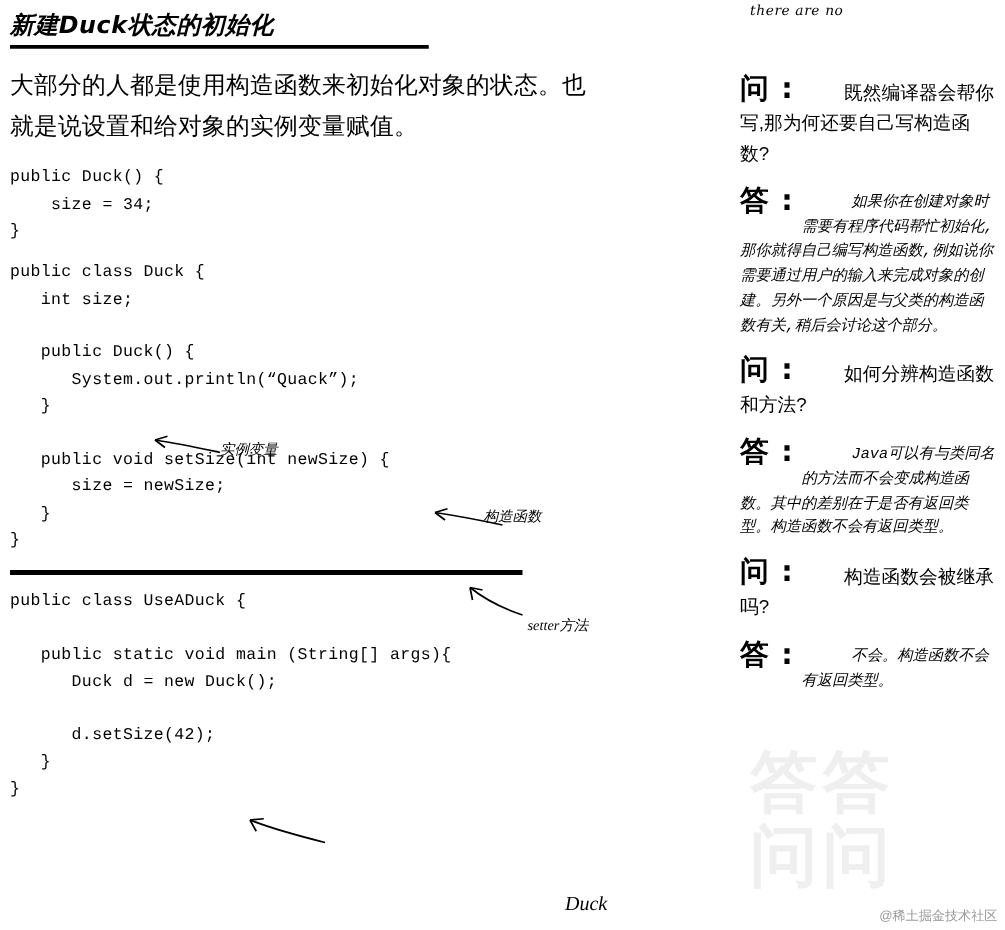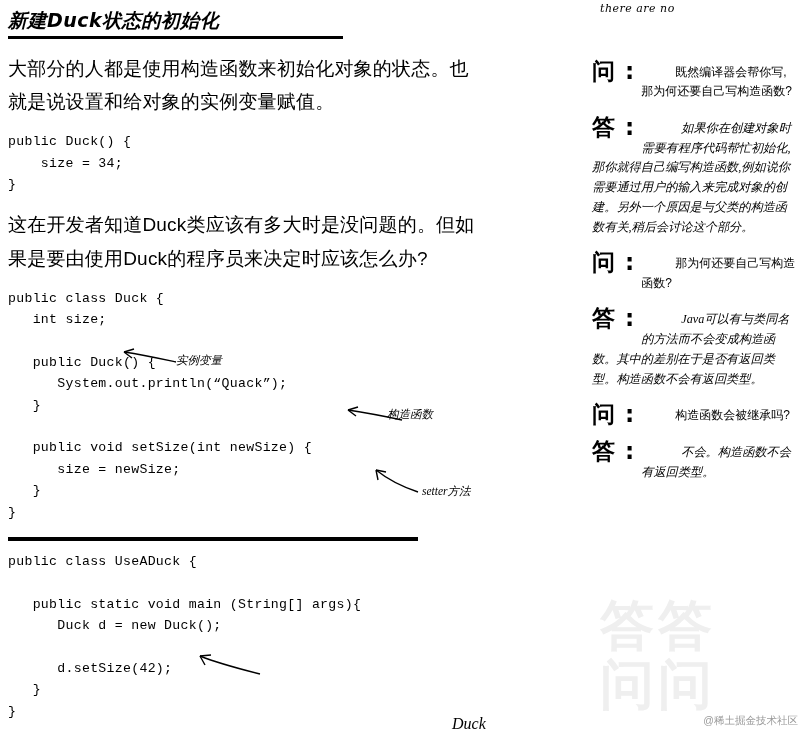--- a/index.html
+++ b/index.html
@@ -115,36 +115,36 @@
     font-family: "DejaVu Sans", sans-serif;
     font-weight: bold;
     font-size: 23px;
     float: left;
     line-height: 1.05;
     margin-right: 6px;
     letter-spacing: 1px;
   }
   .qa-text {
     font-family: "Liberation Sans", sans-serif;
-    font-size: 12px;
+    font-size: 15px;
     line-height: 1.62;
     padding-top: 4px;
     text-indent: 34px;
   }
   .qa-text.ans {
-    font-family: Liberation Serif, serif;
+    font-family: Liberation Mono, monospace;
     font-style: italic;
     font-size: 12.2px;
     line-height: 1.62;
     text-indent: 40px;
   }
   .watermark {
     position: absolute;
     right: 6px;
-    bottom: 16px;
+    bottom: 4px;
     font-family: "Liberation Sans", sans-serif;
     font-size: 10.5px;
     color: #9a9a9a;
   }
   .ghost {
     position: absolute;
     left: 600px;
     top: 596px;
     width: 200px;
     height: 148px;
@@ -168,21 +168,20 @@
   <div class="left-col">
 
     <div class="heading">新建Duck状态的初始化</div>
 
     <div class="para">大部分的人都是使用构造函数来初始化对象的状态。也就是说设置和给对象的实例变量赋值。</div>
 
     <pre class="code">public Duck() {
     size = 34;
 }</pre>
 
-    <div class="para">这在开发者知道Duck类应该有多大时是没问题的。但如果是要由使用Duck的程序员来决定时应该怎么办?</div>
 
 
     <pre class="code">public class Duck {
    int size;
 
    public Duck() {
       System.out.println(“Quack”);
    }
 
    public void setSize(int newSize) {
@@ -211,21 +210,21 @@
   <svg class="arrow" style="left:342px; top:404px;" width="62" height="22" viewBox="0 0 62 22">
     <path d="M60 16 C46 13, 26 9, 6 6" stroke="#000" stroke-width="1.4" fill="none"></path>
     <path d="M6 6 L16 3 M6 6 L14 12" stroke="#000" stroke-width="1.4" fill="none"></path>
   </svg>
   <div class="hand" style="left:387px; top:406px;">构造函数</div>
 
   <svg class="arrow" style="left:372px; top:466px;" width="50" height="30" viewBox="0 0 50 30">
     <path d="M4 4 C14 12, 28 20, 46 26" stroke="#000" stroke-width="1.4" fill="none"></path>
     <path d="M4 4 L14 6 M4 4 L6 14" stroke="#000" stroke-width="1.4" fill="none"></path>
   </svg>
-  <div class="hand" style="left:422px; top:483px;">setter方法</div>
+  <div class="hand" style="left:422px; top:493px;">setter方法</div>
 
   <svg class="arrow" style="left:194px; top:652px;" width="68" height="26" viewBox="0 0 68 26">
     <path d="M66 22 C50 18, 26 12, 6 4" stroke="#000" stroke-width="1.4" fill="none"></path>
     <path d="M6 4 L17 3 M6 4 L11 13" stroke="#000" stroke-width="1.4" fill="none"></path>
   </svg>
   <div class="hand" style="left:452px; top:712px; font-size:16px;">Duck</div>
 
   <div class="ghost">答答<br>问问</div>
 
   <div class="right-col">
@@ -239,21 +238,21 @@
         <div class="qa-text">既然编译器会帮你写,那为何还要自己写构造函数?</div>
       </div>
 
       <div class="qa-block">
         <span class="qa-mark">答 :</span>
         <div class="qa-text ans">如果你在创建对象时需要有程序代码帮忙初始化,那你就得自己编写构造函数,例如说你需要通过用户的输入来完成对象的创建。另外一个原因是与父类的构造函数有关,稍后会讨论这个部分。</div>
       </div>
 
       <div class="qa-block">
         <span class="qa-mark">问 :</span>
-        <div class="qa-text">那为何还要自己写构造函数?</div>
+        <div class="qa-text">如何分辨构造函数和方法?</div>
       </div>
 
       <div class="qa-block">
         <span class="qa-mark">答 :</span>
         <div class="qa-text ans">Java可以有与类同名的方法而不会变成构造函数。其中的差别在于是否有返回类型。构造函数不会有返回类型。</div>
       </div>
 
       <div class="qa-block">
         <span class="qa-mark">问 :</span>
         <div class="qa-text">构造函数会被继承吗?</div>

